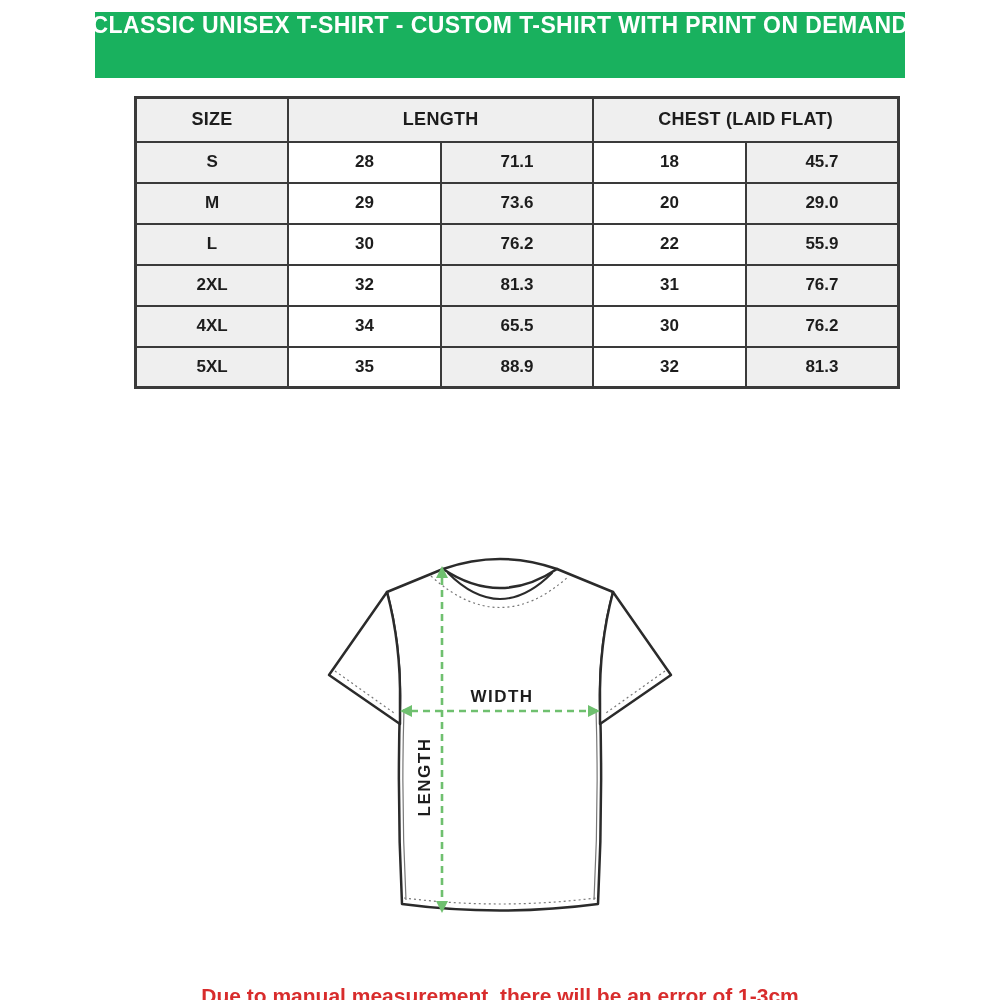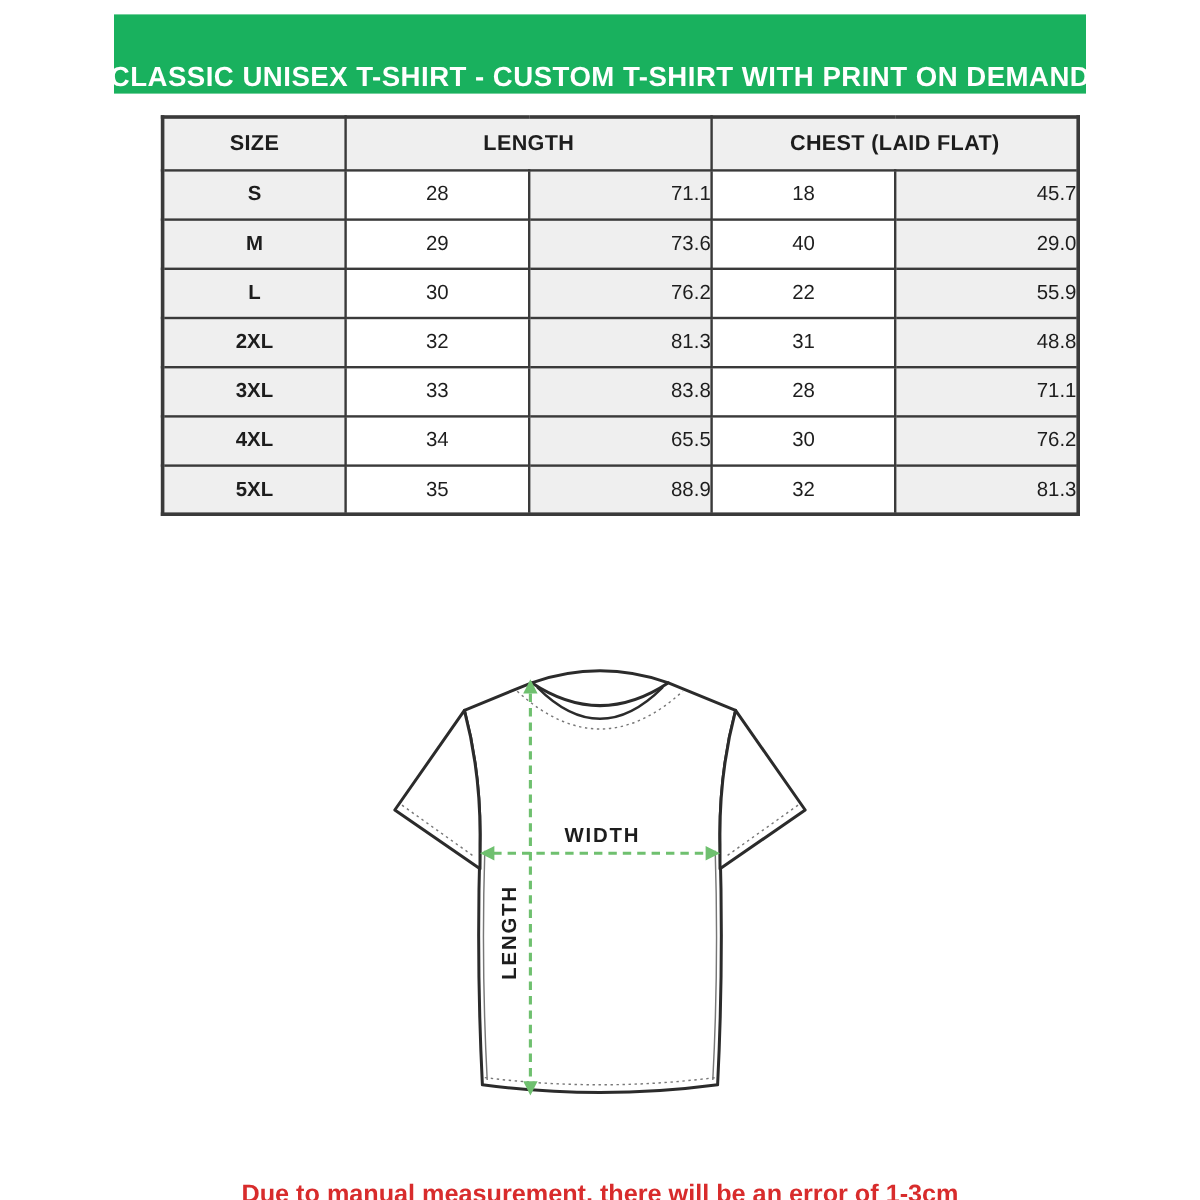--- a/index.html
+++ b/index.html
@@ -12,21 +12,21 @@
   }
   *{box-sizing:border-box;margin:0;padding:0;}
   html,body{background:#ffffff;}
   body{font-family:"Liberation Sans",sans-serif;color:var(--ink);}
   .page{position:relative;width:1000px;height:1000px;background:#ffffff;overflow:hidden;}
 
   
   .banner{
     position:absolute;left:95px;top:12px;width:810px;height:66px;
     background:var(--accent);
-    display:flex;align-items:flex-end;justify-content:center;
+    display:flex;align-items:flex-start;justify-content:center;
   }
   .banner h1{
     color:#ffffff;font-size:23px;font-weight:bold;letter-spacing:.4px;
     white-space:nowrap;
   }
 
   
   table.size-table{
     position:absolute;left:134px;top:96px;width:766px;
     border-collapse:collapse;table-layout:fixed;text-align:center;
@@ -34,23 +34,23 @@
   }
   .size-table col{width:20%;}
   .size-table th,.size-table td{
     border:2px solid var(--border);
     vertical-align:middle;
   }
   .size-table th{
     height:44px;font-size:18px;font-weight:bold;background:var(--cellgray);
     letter-spacing:.3px;
   }
-  .size-table td{height:41px;font-size:17px;font-weight:400;}
+  .size-table td{height:41px;font-size:17px;font-weight:700;}
   .size-table td.c-size{background:var(--cellgray);font-weight:bold;}
-  .size-table td.c-cm{background:var(--cellgray);text-align:right;}
+  .size-table td.c-cm{background:var(--cellgray);}
   .size-table td.c-in{background:#ffffff;}
 
   
   .diagram{position:absolute;left:300px;top:545px;width:400px;height:400px;}
   .diagram svg{display:block;width:100%;height:100%;}
   .dlabel{
     font-family:"Liberation Sans",sans-serif;
     font-size:17px;font-weight:bold;letter-spacing:1.5px;fill:var(--ink);
   }
 
@@ -90,48 +90,41 @@
       <td class="c-in">28</td>
       <td class="c-cm">71.1</td>
       <td class="c-in">18</td>
       <td class="c-cm">45.7</td>
     </tr>
 
     <tr>
       <td class="c-size">M</td>
       <td class="c-in">29</td>
       <td class="c-cm">73.6</td>
-      <td class="c-in">40</td>
+      <td class="c-in">20</td>
       <td class="c-cm">29.0</td>
     </tr>
 
     <tr>
       <td class="c-size">L</td>
       <td class="c-in">30</td>
       <td class="c-cm">76.2</td>
       <td class="c-in">22</td>
       <td class="c-cm">55.9</td>
     </tr>
 
 
     <tr>
       <td class="c-size">2XL</td>
       <td class="c-in">32</td>
       <td class="c-cm">81.3</td>
       <td class="c-in">31</td>
-      <td class="c-cm">48.8</td>
+      <td class="c-cm">76.7</td>
     </tr>
 
-    <tr>
-      <td class="c-size">3XL</td>
-      <td class="c-in">33</td>
-      <td class="c-cm">83.8</td>
-      <td class="c-in">28</td>
-      <td class="c-cm">71.1</td>
-    </tr>
 
     <tr>
       <td class="c-size">4XL</td>
       <td class="c-in">34</td>
       <td class="c-cm">65.5</td>
       <td class="c-in">30</td>
       <td class="c-cm">76.2</td>
     </tr>
 
     <tr>

